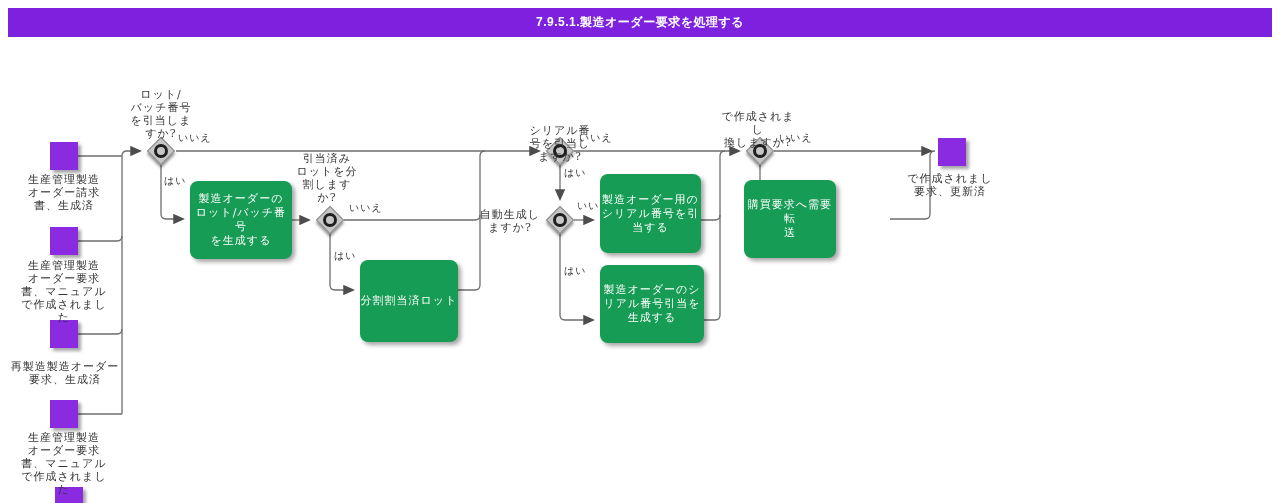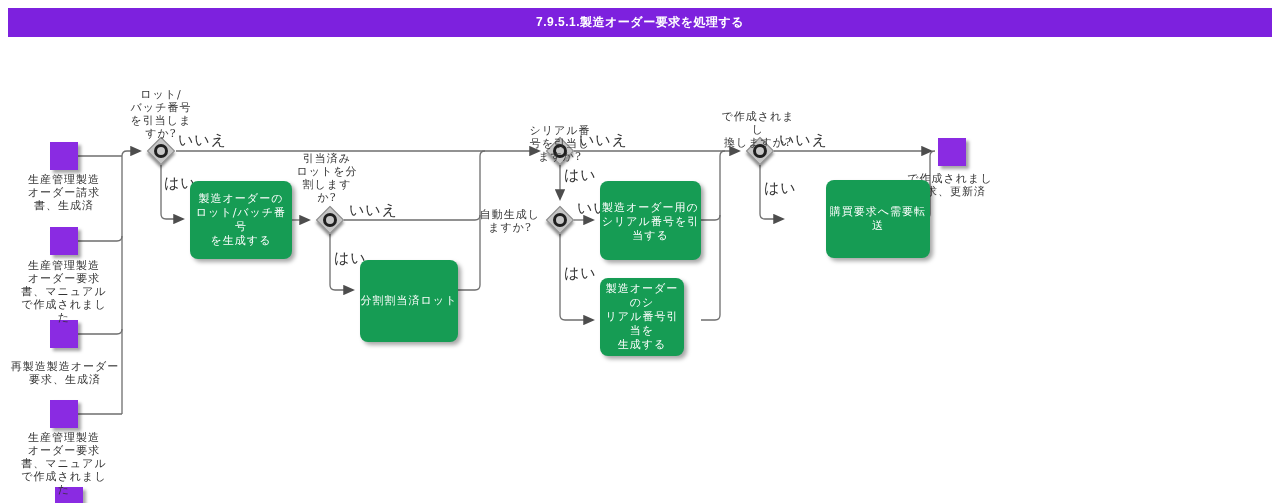--- a/index.html
+++ b/index.html
@@ -37,31 +37,31 @@
   }
   .gateway .ring{
     position:absolute;left:7px;top:7px;width:14px;height:14px;
     border:3.5px solid #1F1F1F;border-radius:50%;box-sizing:border-box;
   }
   .lbl{
     position:absolute;font-size:11px;line-height:13px;letter-spacing:1px;
     text-align:center;white-space:pre-line;
   }
   .edge-lbl{
-    position:absolute;font-size:15px;letter-spacing:1px;white-space:nowrap;text-align:center;
+    position:absolute;font-size:10px;letter-spacing:1px;white-space:nowrap;text-align:center;
   }
   
   #s1{left:50px;top:142px;} #s2{left:50px;top:227px;}
   #s3{left:50px;top:320px;} #s4{left:50px;top:400px;}
   #s5{left:55px;top:487px;} #e1{left:938px;top:138px;}
   #t1{left:190px;top:181px;width:102px;height:78px;}
   #t2{left:360px;top:250px;width:98px;height:82px;margin-top:10px;}
-  #t3{left:600px;top:181px;width:101px;height:79px;font-family:Liberation Serif, serif;}
-  #t4{left:600px;top:278px;width:84px;height:78px;}
-  #t5{left:826px;top:180px;width:104px;height:78px;}
+  #t3{left:600px;top:174px;width:101px;height:79px;}
+  #t4{left:600px;top:265px;width:104px;height:78px;}
+  #t5{left:744px;top:180px;width:92px;height:78px;}
   #g1{left:147px;top:137px;} #g2{left:316px;top:206px;}
   #g3{left:546px;top:137px;} #g4{left:546px;top:206px;}
   #g5{left:746px;top:137px;}
   #l1{left:8px;top:173px;width:112px;} #l2{left:8px;top:259px;width:112px;}
   #l3{left:0px;top:352px;width:130px;margin-top:8px;} #l4{left:8px;top:431px;width:112px;}
   #le1{left:893px;top:172px;width:114px;}
   #q1{left:116px;top:72px;width:90px;margin-top:16px;} #q2{left:282px;top:152px;width:90px;}
   #q3{left:515px;top:88px;width:90px;margin-top:36px;} #q4{left:468px;top:208px;width:84px;}
   #q5{left:716px;top:110px;width:84px;}
   #g1no{left:178px;top:131px;} #g1yes{left:164px;top:174px;}

